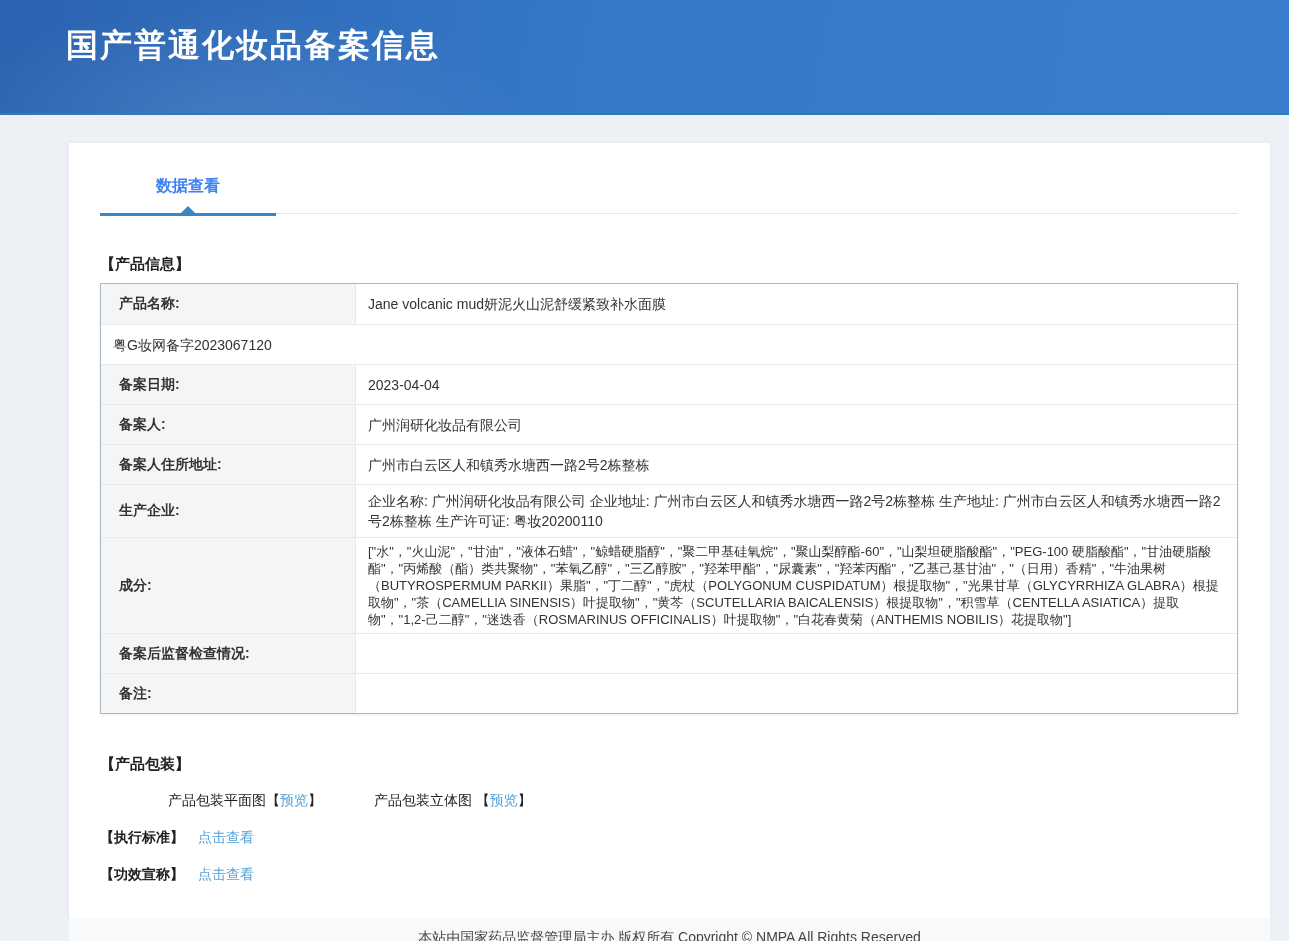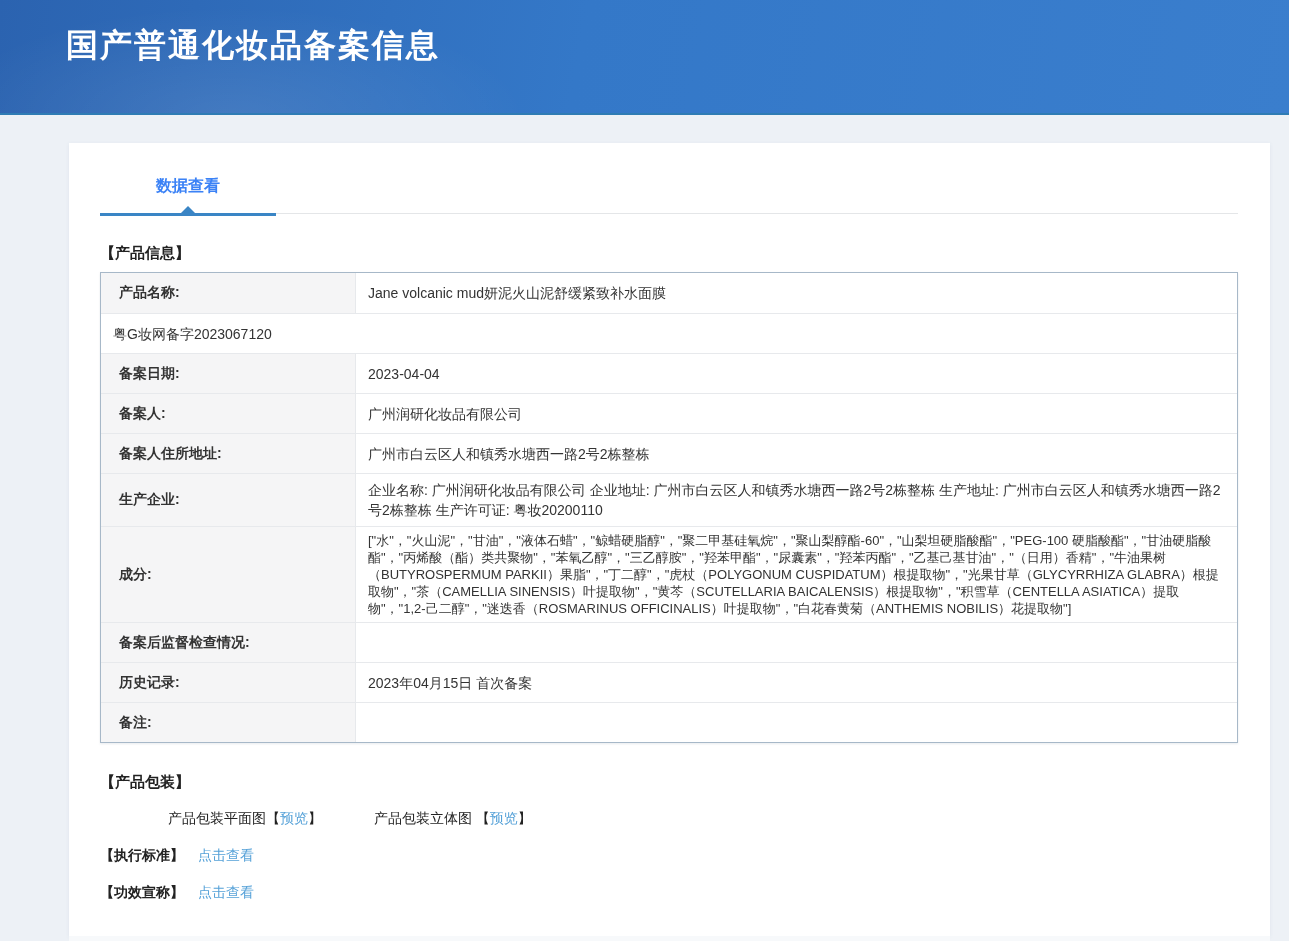--- a/index.html
+++ b/index.html
@@ -65,21 +65,21 @@
     width: 0; height: 0;
     border-left: 7px solid transparent;
     border-right: 7px solid transparent;
     border-bottom: 7px solid #3a85c5;
   }
   
   .section-title {
     font-size: 15px;
     font-weight: bold;
     color: #222222;
-    margin: 30px 0 9px 0;
+    margin: 41px 0 9px 0;
   }
   
   .info-table {
     border: 1px solid #a7b8c8;
     box-shadow: 0 1px 2px rgba(100,120,140,0.15);
   }
   .row { display: flex; min-height: 40px; border-top: 1px solid #e7e9ec; }
   .row:first-child { border-top: none; }
   .cell { display: flex; align-items: center; }
   .cell.label {
@@ -167,24 +167,20 @@
       </div>
       <div class="row ingredients">
         <div class="cell label">成分:</div>
         <div class="cell value">["水"，"火山泥"，"甘油"，"液体石蜡"，"鲸蜡硬脂醇"，"聚二甲基硅氧烷"，"聚山梨醇酯-60"，"山梨坦硬脂酸酯"，"PEG-100 硬脂酸酯"，"甘油硬脂酸酯"，"丙烯酸（酯）类共聚物"，"苯氧乙醇"，"三乙醇胺"，"羟苯甲酯"，"尿囊素"，"羟苯丙酯"，"乙基己基甘油"，"（日用）香精"，"牛油果树（BUTYROSPERMUM PARKII）果脂"，"丁二醇"，"虎杖（POLYGONUM CUSPIDATUM）根提取物"，"光果甘草（GLYCYRRHIZA GLABRA）根提取物"，"茶（CAMELLIA SINENSIS）叶提取物"，"黄芩（SCUTELLARIA BAICALENSIS）根提取物"，"积雪草（CENTELLA ASIATICA）提取物"，"1,2-己二醇"，"迷迭香（ROSMARINUS OFFICINALIS）叶提取物"，"白花春黄菊（ANTHEMIS NOBILIS）花提取物"]</div>
       </div>
       <div class="row">
         <div class="cell label">备案后监督检查情况:</div>
         <div class="cell value"></div>
       </div>
       <div class="row">
-        <div class="cell label">历史记录:</div>
-        <div class="cell value">2023年04月15日 首次备案</div>
-      </div>
-      <div class="row">
         <div class="cell label">备注:</div>
         <div class="cell value"></div>
       </div>
     </div>
 
     <h2 class="section-title">【产品包装】</h2>
 
     <div class="pack-line">
       <span class="pack-item">
         <span>产品包装平面图【</span><a class="link">预览</a><span>】</span>

